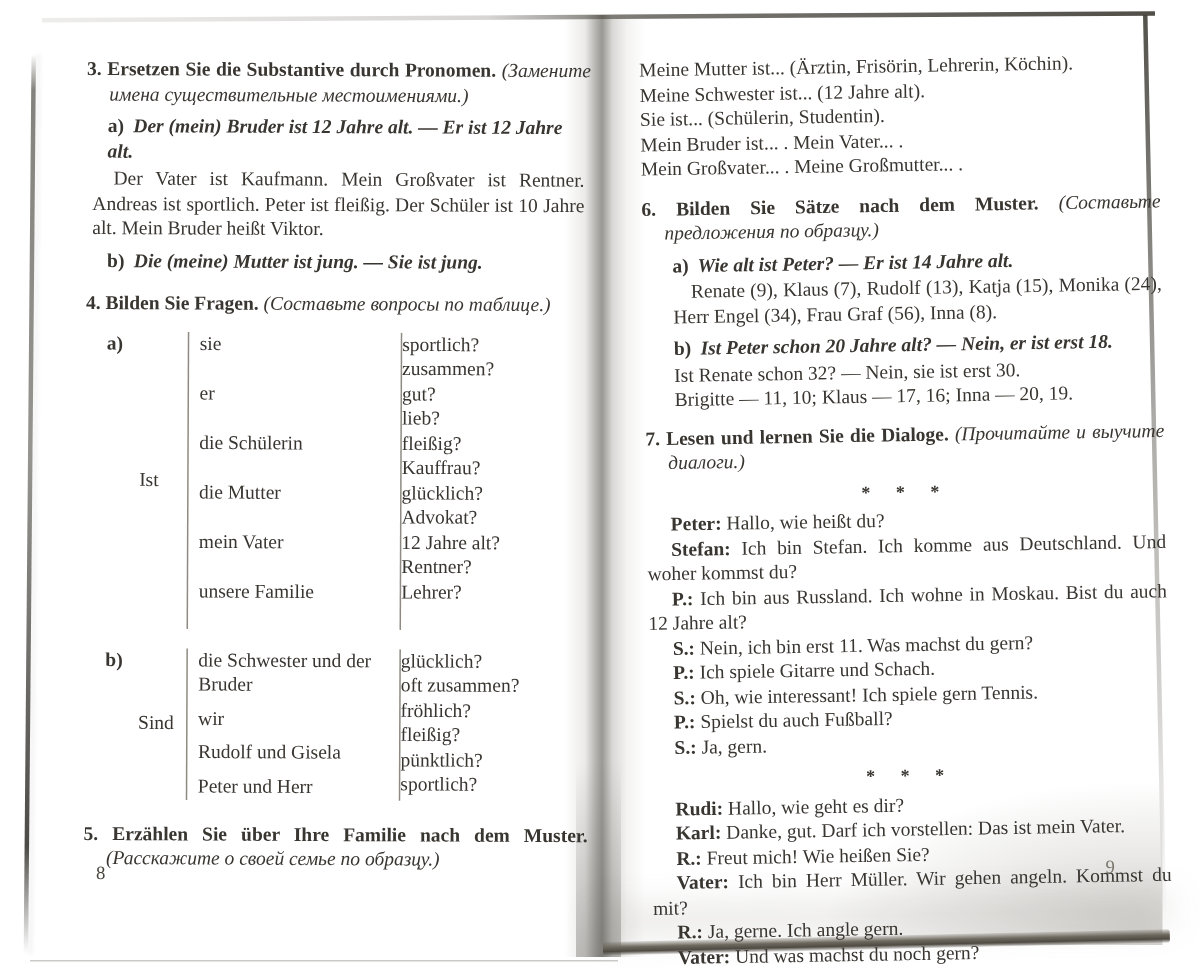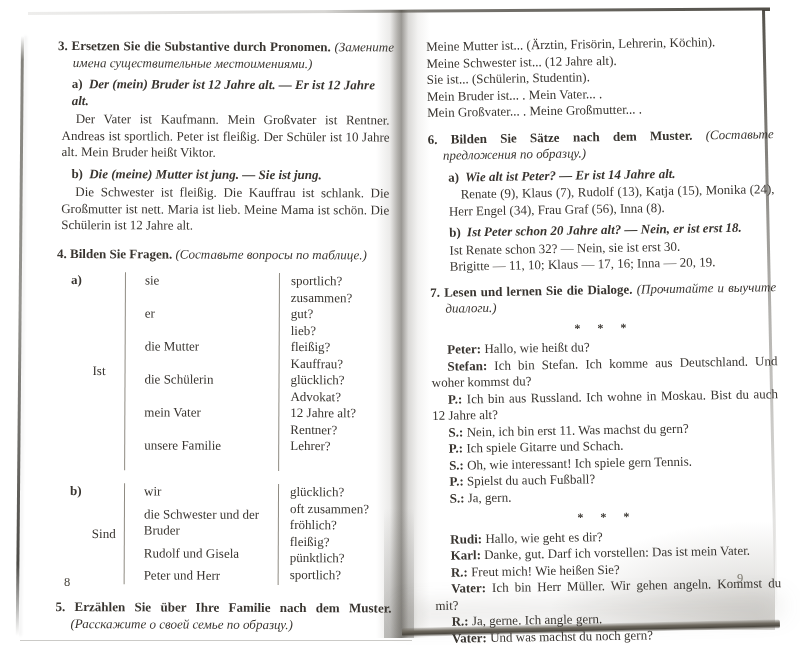--- a/index.html
+++ b/index.html
@@ -70,24 +70,24 @@
   .ex-title{font-weight:bold;}
   .ex-ru{font-style:italic;}
   .model-line{margin:5px 0 2px 14px;font-weight:bold;font-style:italic;}
   .model-line .sub-label{font-style:normal;margin-right:3px;}
   .ex-body{margin:0 4px 3px 4px;text-indent:14px;text-align:justify;}
   
   .qtable{display:flex;margin:10px 0 0 12px;}
   .qt-key{width:56px;position:relative;flex:none;}
   .qt-sub-label{position:absolute;top:0;left:2px;font-weight:bold;}
   .qt-verb{position:absolute;top:50%;left:24px;transform:translateY(-50%);}
-  .qt-subjects{flex:none;width:134px;border-left:1px solid #8f8b82;padding-left:19px;}
+  .qt-subjects{flex:none;width:134px;border-left:1px solid #8f8b82;padding-left:7px;}
   .qt-subjects.spaced>div{height:33px;}
   .qt-subjects.flexed{display:flex;flex-direction:column;justify-content:space-between;height:101px;}
-  .qt-preds{flex:none;width:116px;border-left:1px solid #8f8b82;padding-left:11px;}
+  .qt-preds{flex:none;width:116px;border-left:1px solid #8f8b82;padding-left:0;}
   .qtable-b{margin-top:13px;}
   .ex5{margin-top:15px;}
   
   .model-list p{margin:0;}
   .ex6-head{margin-top:10px;}
   .ex-body-r{margin:0 0 3px 20px;text-indent:12px;text-align:justify;}
   .model-line-r{margin:5px 0 1px 20px;font-weight:bold;font-style:italic;}
   .model-line-r .sub-label{font-style:normal;margin-right:3px;}
   .plain{margin:0 0 0 20px;}
   .ex7-head{margin-top:9px;}
@@ -121,38 +121,37 @@
   <p class="model-line">
     <b class="sub-label">a)</b>
     <span>Der (mein) Bruder ist 12 Jahre alt. — Er ist 12 Jahre alt.</span>
   </p>
   <p class="ex-body">Der Vater ist Kaufmann. Mein Großvater ist Rentner. Andreas ist sportlich. Peter ist fleißig. Der Schüler ist 10 Jahre alt. Mein Bruder heißt Viktor.</p>
 
   <p class="model-line">
     <b class="sub-label">b)</b>
     <span>Die (meine) Mutter ist jung. — Sie ist jung.</span>
   </p>
-  <p class="ex-body">Die Schwester ist fleißig. Die Kauffrau ist schlank. Die Großmutter ist nett. Maria ist lieb. Meine Mama ist schön. Die Schülerin ist 12 Jahre alt.</p>
 
   <p class="ex-head" style="margin-top:12px;">
     <span class="ex-num">4.</span>
     <span class="ex-title">Bilden Sie Fragen.</span>
     <span class="ex-ru">(Составьте вопросы по таблице.)</span>
   </p>
 
   <div class="qtable">
     <div class="qt-key">
       <span class="qt-sub-label">a)</span>
       <span class="qt-verb">Ist</span>
     </div>
     <div class="qt-subjects spaced">
       <div>sie</div>
       <div>er</div>
+      <div>die Schülerin</div>
       <div>die Mutter</div>
-      <div>die Schülerin</div>
       <div>mein Vater</div>
       <div>unsere Familie</div>
     </div>
     <div class="qt-preds">
       <div>sportlich?</div>
       <div>zusammen?</div>
       <div>gut?</div>
       <div>lieb?</div>
       <div>fleißig?</div>
       <div>Kauffrau?</div>
@@ -163,22 +162,22 @@
       <div>Lehrer?</div>
     </div>
   </div>
 
   <div class="qtable qtable-b">
     <div class="qt-key">
       <span class="qt-sub-label">b)</span>
       <span class="qt-verb">Sind</span>
     </div>
     <div class="qt-subjects flexed">
+      <div>die Schwester und der Bruder</div>
       <div>wir</div>
-      <div>die Schwester und der Bruder</div>
       <div>Rudolf und Gisela</div>
       <div>Peter und Herr</div>
     </div>
     <div class="qt-preds">
       <div>glücklich?</div>
       <div>oft zusammen?</div>
       <div>fröhlich?</div>
       <div>fleißig?</div>
       <div>pünktlich?</div>
       <div>sportlich?</div>

